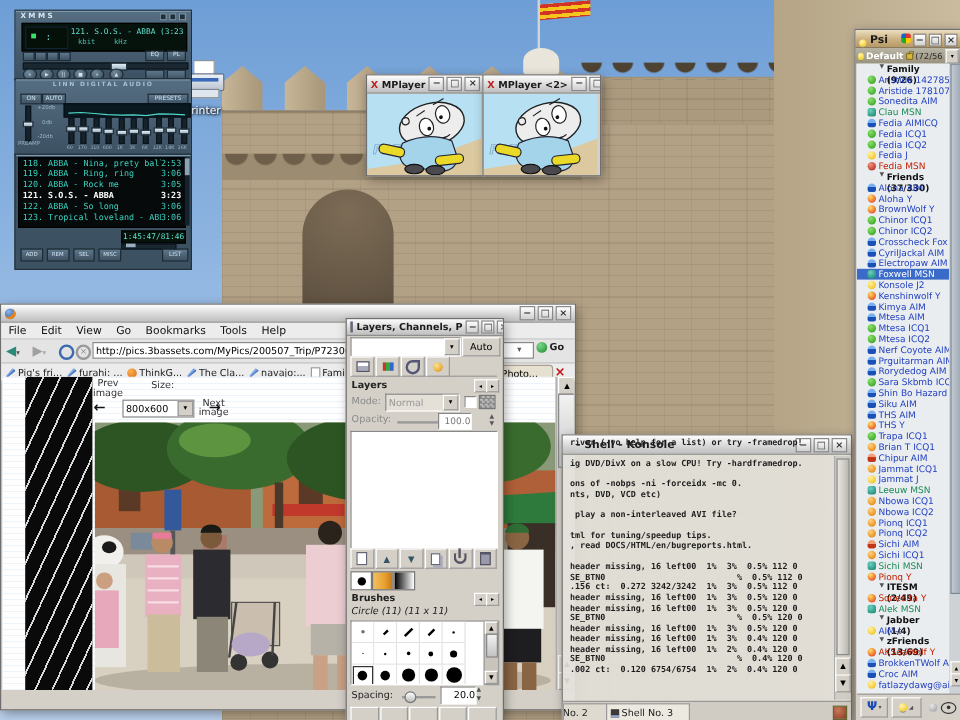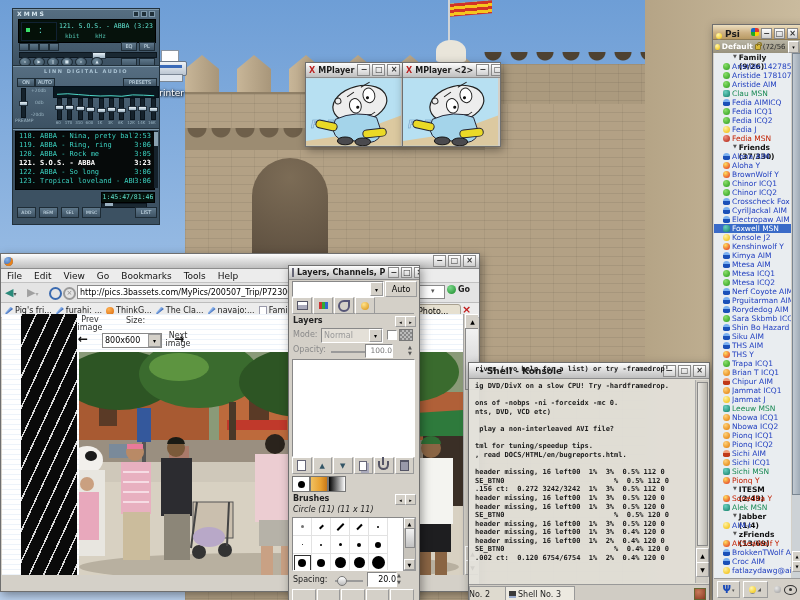--- a/index.html
+++ b/index.html
@@ -738,21 +738,21 @@
       <div class="prow">
         <span class="ic icq"></span>
         <span class="cn">Aristide 142785</span>
       </div>
       <div class="prow">
         <span class="ic icq"></span>
         <span class="cn">Aristide 178107...</span>
       </div>
       <div class="prow">
         <span class="ic icq"></span>
-        <span class="cn">Aristide AIM</span>
+        <span class="cn">Sonedita AIM</span>
       </div>
       <div class="prow">
         <span class="ic msn"></span>
         <span class="cn grn">Clau MSN</span>
       </div>
       <div class="prow">
         <span class="ic aim"></span>
         <span class="cn">Fedia AIMICQ</span>
       </div>
       <div class="prow">

